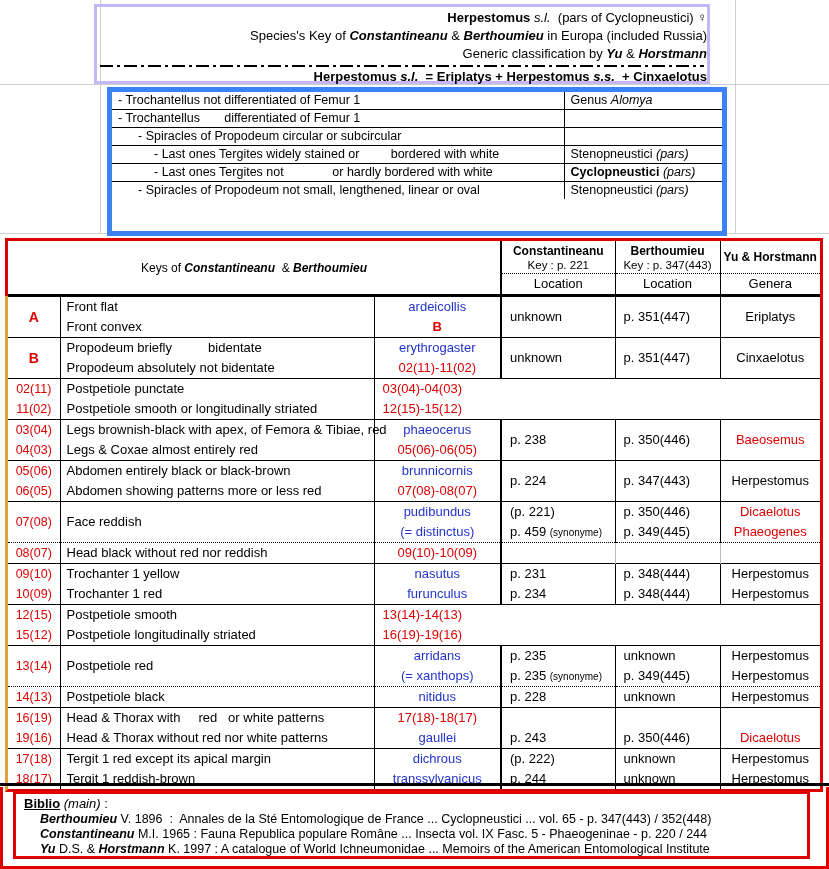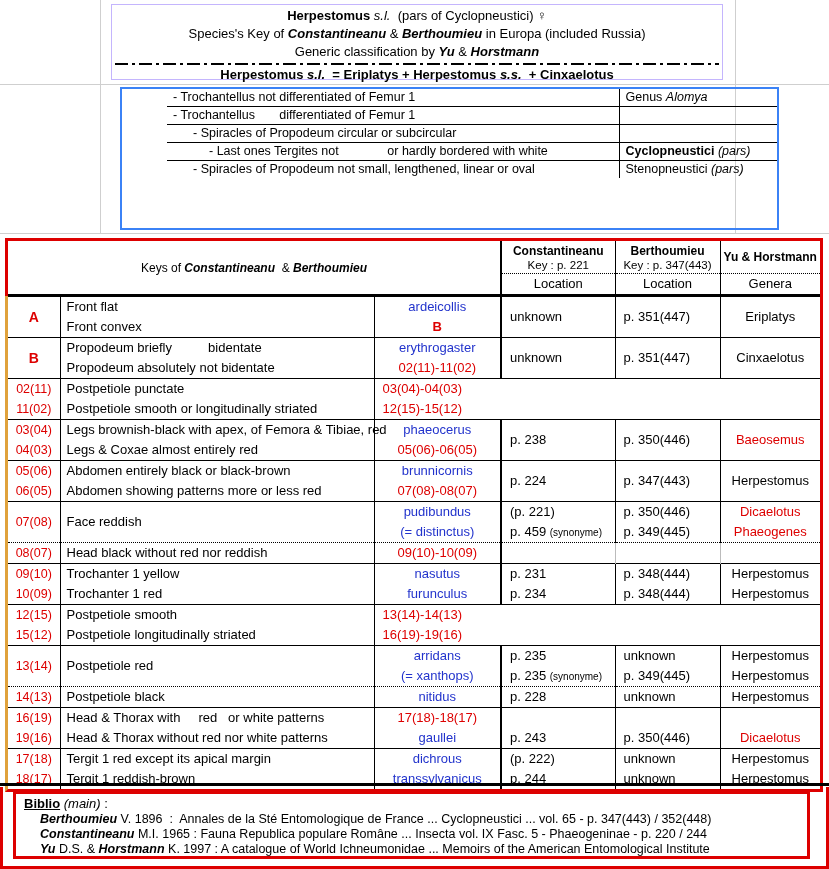--- a/index.html
+++ b/index.html
@@ -1,30 +1,30 @@
 <!DOCTYPE html>
 <html><head>
 <meta charset="utf-8">
 <style>
   html,body{margin:0;padding:0;background:#fff;}
   #sheet{position:relative;width:829px;height:869px;background:#fff;overflow:hidden;
          font-family:"Liberation Sans",sans-serif;color:#000;font-size:13px;}
   .gridline{position:absolute;background:#cfcfcf;}
 
   
-  #title-box{position:absolute;left:111px;top:4px;width:610px;height:74px;
-             border:1px solid #c4b5fd;text-align:center;}
+  #title-box{position:absolute;left:94px;top:4px;width:610px;height:74px;
+             border:3px solid #c4b5fd;text-align:right;}
   #title-box .tl{line-height:18px;white-space:pre;}
   #title-box .tl.first{margin-top:2px;}
   .dashdot{height:2px;margin:2px 3px 1px 3px;
            background:repeating-linear-gradient(90deg,#000 0 13px,transparent 13px 17px,#000 17px 20px,transparent 20px 24px);}
   .b{font-weight:bold;} .i{font-style:italic;} .bi{font-weight:bold;font-style:italic;}
 
   
-  #key-box{position:absolute;left:120px;top:87px;width:610px;height:139px;border:2px solid #3b82f6;padding-left:45px;}
+  #key-box{position:absolute;left:107px;top:87px;width:610px;height:139px;border:5px solid #3b82f6;}
   table.kt{border-collapse:collapse;width:100%;table-layout:fixed;font-size:12.5px;}
   .kt td{border-top:1px solid #000;padding:0;height:17px;line-height:17px;vertical-align:middle;}
   .kt tr.kfirst td{border-top:0;}
   .kt td.kd{white-space:pre;}
   .kt td.kbr{border-right:1px solid #000;}
   .kt .i0{padding-left:6px;} .kt .i1{padding-left:26px;} .kt .i2{padding-left:42px;}
   .kt td.kr{padding-left:6px;white-space:pre;}
   .kt tr.ksum td{border-top:1px dotted #000;height:20px;line-height:20px;text-align:center;
                  font-family:"Liberation Serif",serif;font-size:13.5px;white-space:pre;}
 
@@ -93,20 +93,24 @@
         <td class="kd i0 kbr"><span>- Trochantellus not differentiated of Femur 1</span></td>
         <td class="kr"><span>Genus </span><span class="i">Alomya</span></td>
       </tr>
       <tr>
         <td class="kd i0 kbr"><span>- Trochantellus       differentiated of Femur 1</span></td>
         <td class="kr"></td>
       </tr>
       <tr>
         <td class="kd i1 kbr"><span>- Spiracles of Propodeum circular or subcircular</span></td>
         <td class="kr"></td>
+      </tr>
+      <tr>
+        <td class="kd i2 kbr"><span>- Last ones Tergites widely stained or         bordered with white</span></td>
+        <td class="kr"><span>Stenopneustici</span><span class="i"> (pars)</span></td>
       </tr>
       <tr>
         <td class="kd i2 kbr"><span>- Last ones Tergites not              or hardly bordered with white</span></td>
         <td class="kr"><span class="b">Cyclopneustici</span><span class="i"> (pars)</span></td>
       </tr>
       <tr>
         <td class="kd i1 kbr"><span>- Spiracles of Propodeum not small, lengthened, linear or oval</span></td>
         <td class="kr"><span>Stenopneustici</span><span class="i"> (pars)</span></td>
       </tr>
     </tbody>

